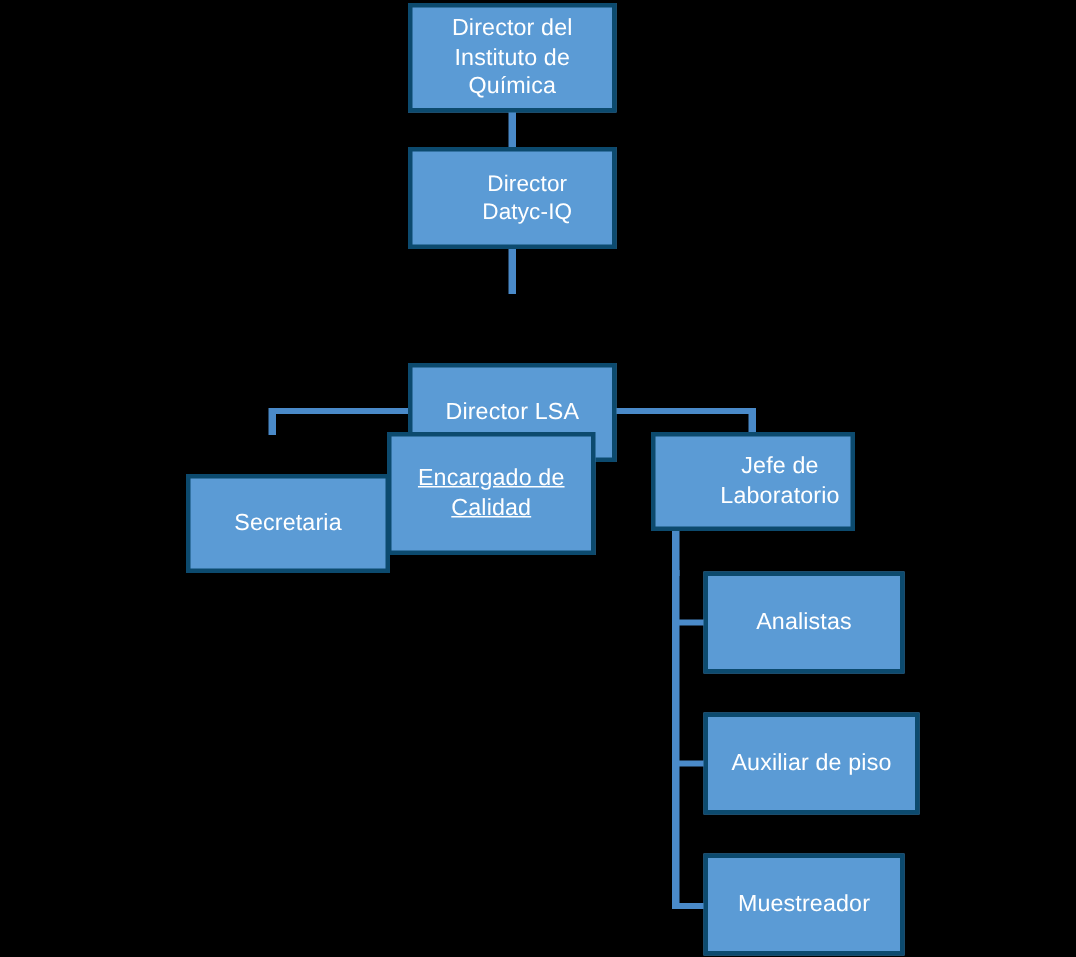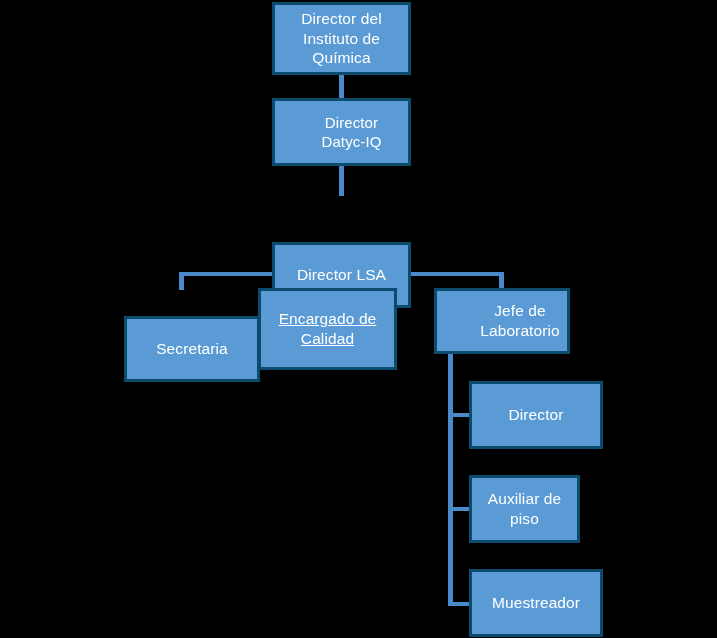--- a/index.html
+++ b/index.html
@@ -95,24 +95,24 @@
     <span class="node-label">Encargado de
 Calidad</span>
   </div>
 
   <div class="node" style="left:434px; top:288px; width:136px; height:66px;padding-left:42px;">
     <span class="node-label">Jefe de
 Laboratorio</span>
   </div>
 
   <div class="node" style="left:469px; top:381px; width:134px; height:68px;">
-    <span class="node-label">Director</span>
+    <span class="node-label">Analistas</span>
   </div>
 
-  <div class="node" style="left:469px; top:475px; width:111px; height:68px;">
+  <div class="node" style="left:469px; top:475px; width:144px; height:68px;">
     <span class="node-label">Auxiliar de piso</span>
   </div>
 
   <div class="node" style="left:469px; top:569px; width:134px; height:68px;justify-content:center;">
     <span class="node-label">Muestreador</span>
   </div>
 
 </div>
 
 </body></html>

